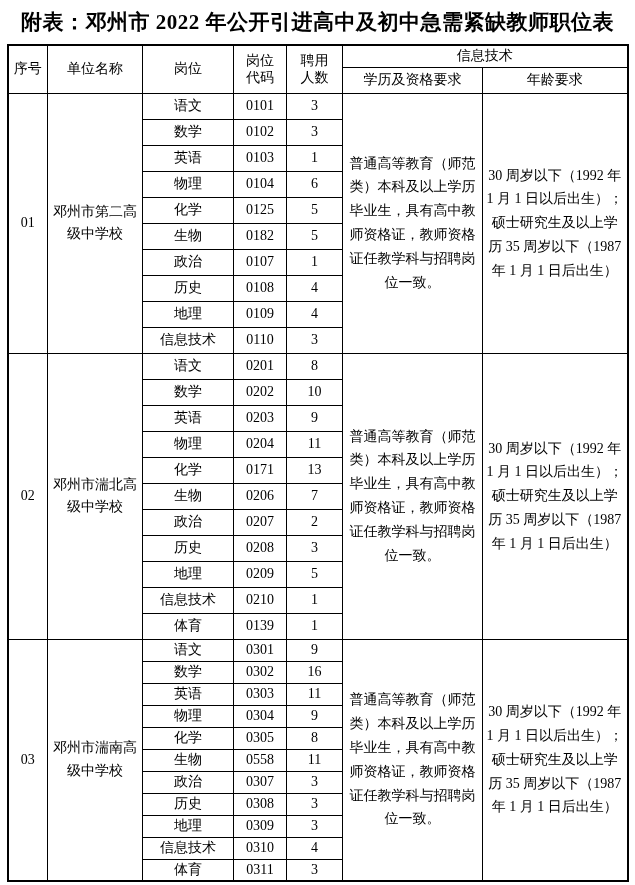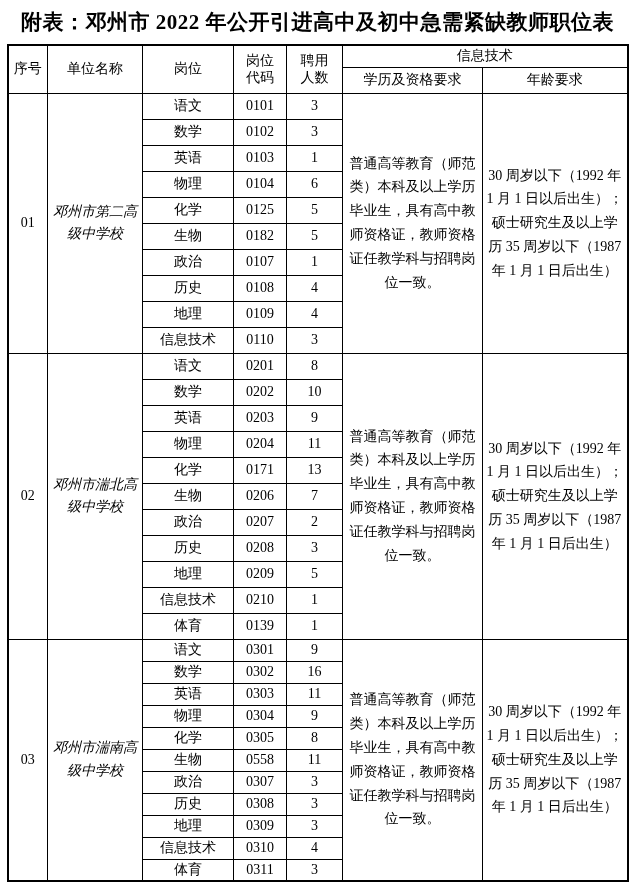--- a/index.html
+++ b/index.html
@@ -35,21 +35,21 @@
     font-size: 14px;
     font-weight: normal;
     padding: 0 2px;
     overflow: hidden;
   }
   thead tr.hr1 { height: 22px; }
   thead tr.hr2 { height: 26px; }
   tbody tr { height: 26px; }
   tbody tr.h22 { height: 22px; }
   th.two-line { white-space: pre-line; line-height: 1.25; }
-  td.unit { padding: 0 10px; line-height: 1.6; font-style: italic; }
+  td.unit { padding: 0 10px; line-height: 1.6; }
   td.num { font-size: 14px; }
   td.req {
     text-align: left;
     padding: 4px 8px;
     font-size: 13.5px;
     line-height: 1.7;
   }
 </style>
 </head>
 <body>

